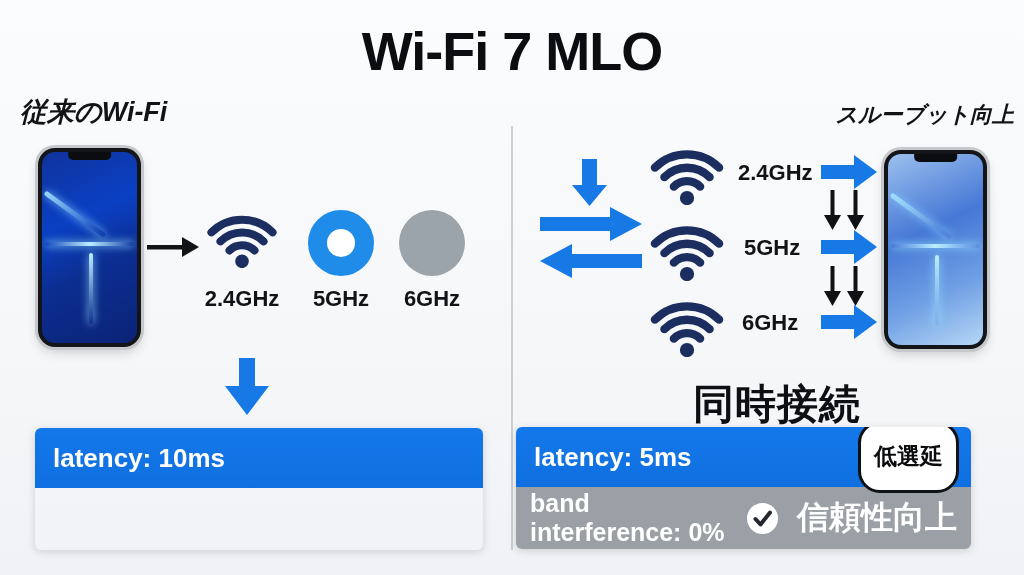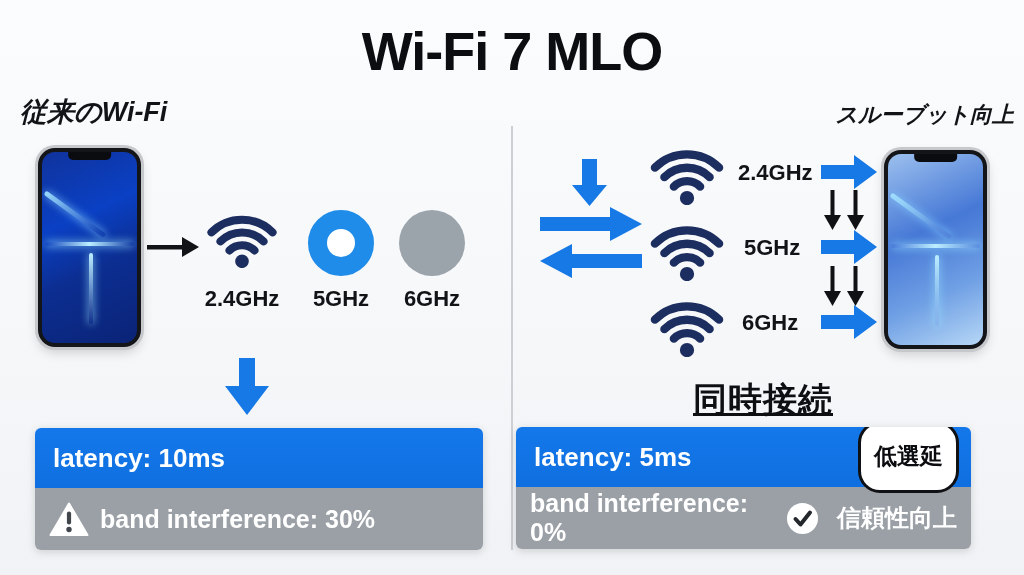--- a/index.html
+++ b/index.html
@@ -45,23 +45,23 @@
   .metric-card{position:absolute;border-radius:6px;overflow:hidden;box-shadow:0 2px 8px rgba(0,0,0,.15);}
   .metric-blue{height:60px;background:linear-gradient(180deg,#1478ea,#0f6fe0);display:flex;align-items:center;
     padding:0 18px;color:#fff;font-size:26px;font-weight:700;position:relative;}
   .metric-gray{height:62px;background:#9aa0a6;display:flex;align-items:center;gap:11px;
     padding:0 14px;color:#fff;font-size:25px;font-weight:700;}
   .pill{
     position:absolute;right:12px;top:50%;transform:translateY(-50%);
     background:#fff;border:3px solid #101114;border-radius:22px;
     padding:16px 13px;height:34px;line-height:32px;color:#0b0c0f;font-size:23px;font-weight:800;white-space:nowrap;
   }
-  .rel-cluster{margin-left:auto;display:flex;align-items:center;gap:18px;font-size:24px;font-weight:700;color:#fff;white-space:nowrap;}
+  .rel-cluster{margin-left:auto;display:flex;align-items:center;gap:18px;font-size:32px;font-weight:700;color:#fff;white-space:nowrap;}
 
-  .caption{font-size:34px;font-weight:800;letter-spacing:1px;color:#0e0f12;text-decoration:underline;}
+  .caption{font-size:41px;font-weight:800;letter-spacing:1px;color:#0e0f12;}
   svg{display:block;}
 </style>
 </head>
 <body>
 
 <div class="canvas">
 
   <div class="abs title">Wi-Fi 7 MLO</div>
 
   <div class="abs section-header hdr-left">従来のWi-Fi</div>
@@ -97,28 +97,20 @@
   <div class="gray-dot" style="left:399px;top:210px"></div>
   <div class="band-label centered" style="left:399px;top:286px;width:66px">6GHz</div>
 
   <svg class="abs" style="left:225px;top:358px" width="44" height="57" viewBox="0 0 44 57">
     <polygon points="14,0 30,0 30,28 44,28 22,57 0,28 14,28" fill="#1679e6"></polygon>
   </svg>
 
   <div class="metric-card" style="left:35px;top:428px;width:448px;height:122px">
     <div class="metric-blue">
       <span>latency: 10ms</span>
-    </div>
-    <div class="metric-gray">
-      <svg width="40" height="35" viewBox="0 0 40 35">
-        <path d="M20 1.5 L38.5 33 H1.5 Z" fill="#ffffff" stroke="#ffffff" stroke-width="2" stroke-linejoin="round"></path>
-        <rect x="17.9" y="9.5" width="4.2" height="13" rx="2.1" fill="#41464d"></rect>
-        <circle cx="20" cy="27.5" r="2.7" fill="#41464d"></circle>
-      </svg>
-      <span>band interference: 30%</span>
     </div>
   </div>
 
   <svg class="abs" style="left:540px;top:159px" width="106" height="124" viewBox="0 0 106 124">
     <polygon points="42,0 57,0 57,26 67,26 49.5,47 32,26 42,26" fill="#1679e6"></polygon>
     <polygon points="0,58 70,58 70,48 102,65 70,82 70,72 0,72" fill="#1679e6"></polygon>
     <polygon points="102,95 32,95 32,85 0,102 32,119 32,109 102,109" fill="#1679e6"></polygon>
   </svg>
 
   <svg class="abs" style="left:645px;top:139px" width="84" height="66" viewBox="0 0 100 78">

